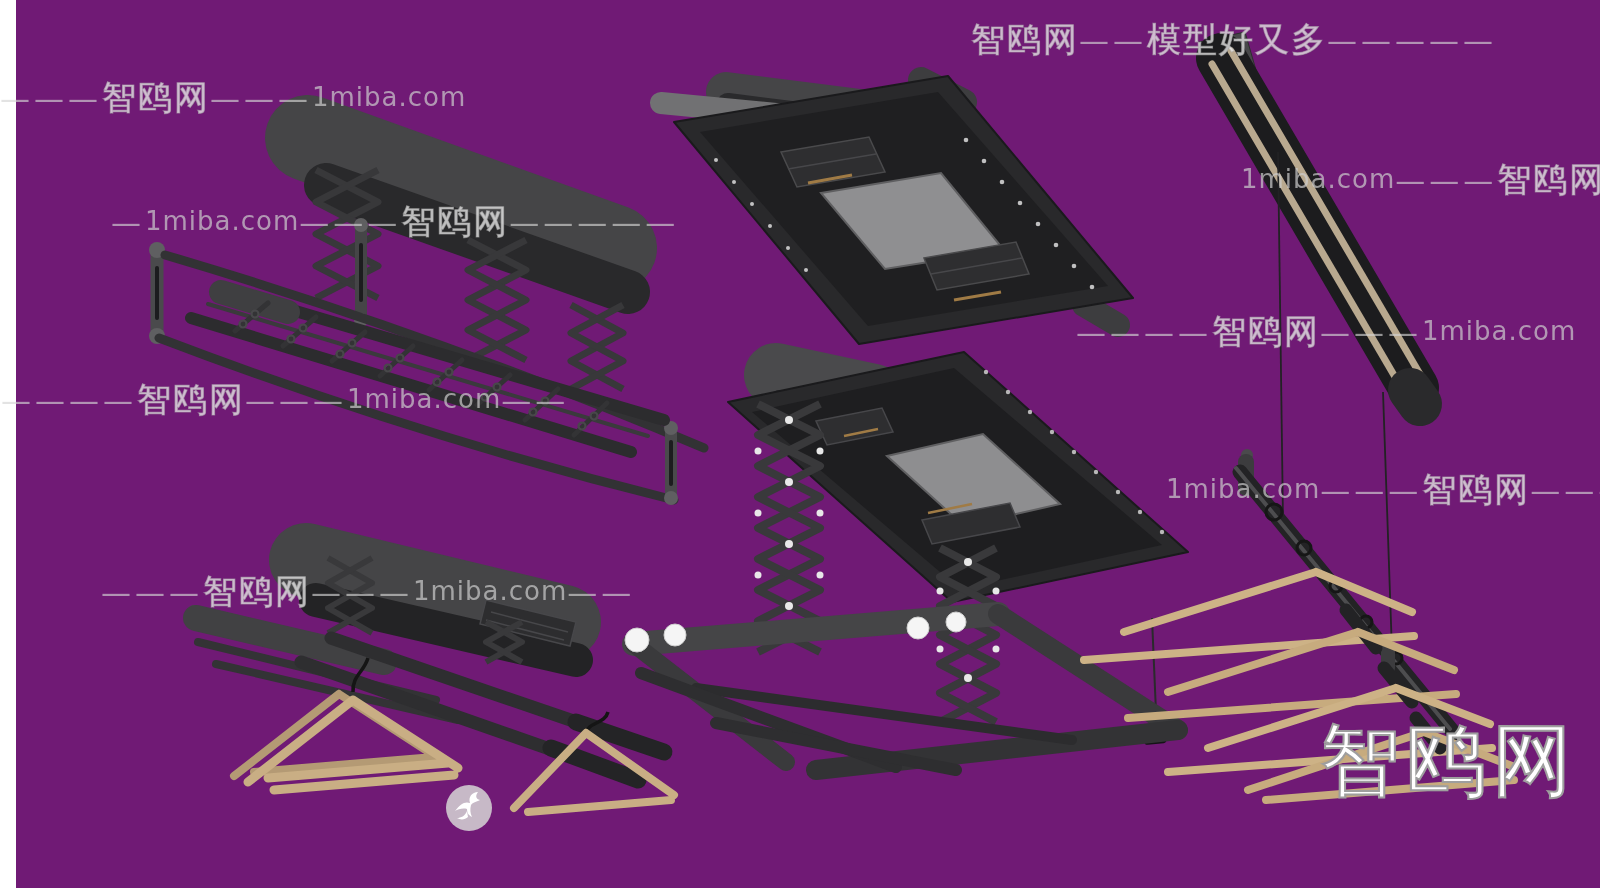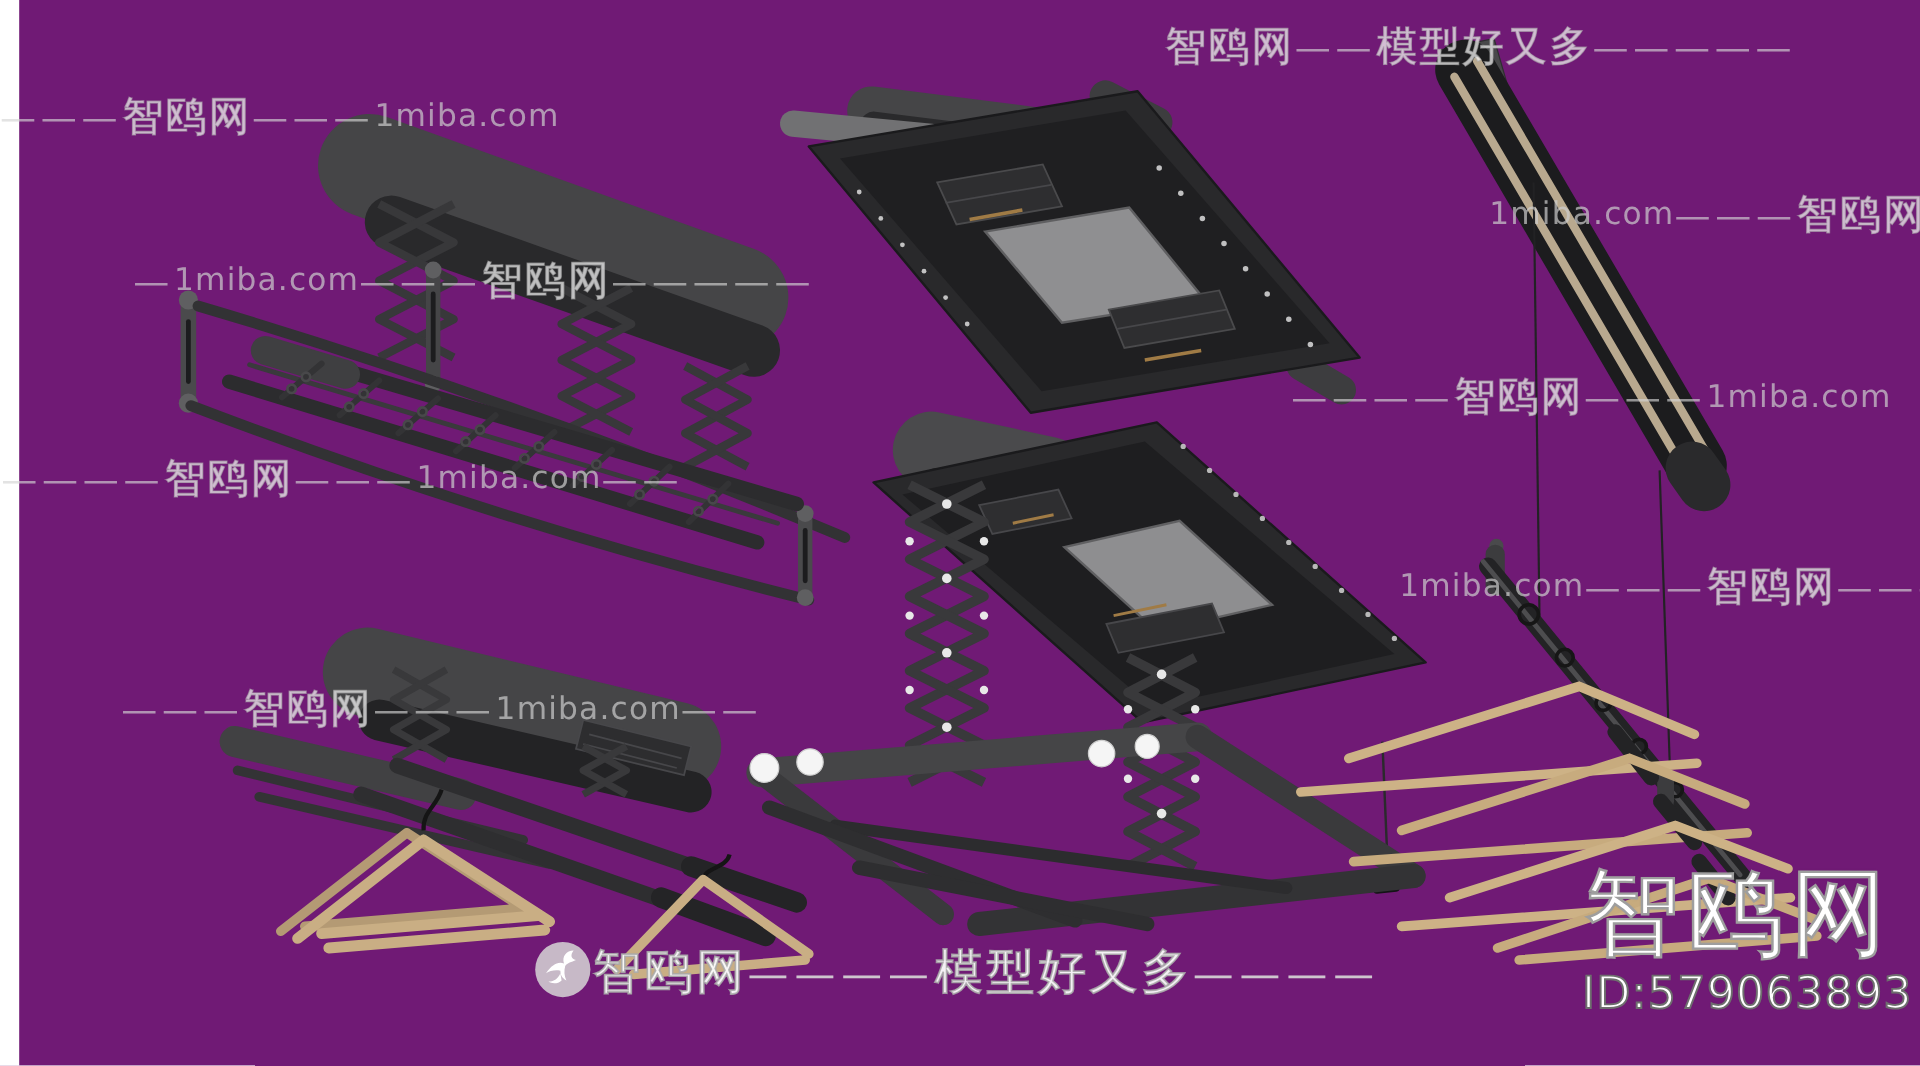--- a/index.html
+++ b/index.html
@@ -13,21 +13,21 @@
   
   .wm-layer{position:absolute;left:0;top:0;width:1600px;height:888px;pointer-events:none;}
   .wm-row{position:absolute;white-space:nowrap;font-size:34px;letter-spacing:2px;line-height:1.15;}
   .wm-row .cjk{color:rgba(255,255,255,0.62);-webkit-text-stroke:1.1px rgba(174,174,174,0.55);
                text-shadow:0 0 1px rgba(190,190,190,0.35);}
   .wm-row .dash{color:rgba(212,212,212,0.65);font-size:30px;letter-spacing:4px;}
   .wm-row .lat{color:rgba(205,205,205,0.7);font-size:26px;letter-spacing:1px;position:relative;top:-3px;}
   .wm-row-1{left:955px;top:20px;}
   .wm-row-2{left:-50px;top:78px;}
   .wm-row-3{left:1225px;top:160px;}
-  .wm-row-4{left:95px;top:202px;margin-top:13px;}
+  .wm-row-4{left:95px;top:202px;}
   .wm-row-5{left:1060px;top:312px;}
   .wm-row-6{left:-15px;top:380px;}
   .wm-row-7{left:1150px;top:470px;}
   .wm-row-8{left:85px;top:572px;}
 
   .wm-bottom{position:absolute;left:478px;top:782px;white-space:nowrap;font-size:40px;letter-spacing:3px;}
   .wm-bottom .cjk{color:rgba(255,255,255,0.9);-webkit-text-stroke:1.4px rgba(168,168,168,0.85);
                   text-shadow:0 0 1px rgba(170,170,170,0.6);}
   .wm-bottom .dash{color:rgba(216,216,216,0.9);font-size:34px;letter-spacing:5px;}
   .wm-logo{position:absolute;left:429px;top:784px;width:48px;height:48px;}
@@ -292,19 +292,17 @@
         <div class="wm-row wm-row-7"><span class="lat">1miba.com</span><span class="dash">———</span><span class="cjk">智鸥网</span><span class="dash">————</span></div>
         <div class="wm-row wm-row-8"><span class="dash">———</span><span class="cjk">智鸥网</span><span class="dash">———</span><span class="lat">1miba.com</span><span class="dash">——</span></div>
       </div>
 
   <svg class="wm-logo" viewBox="0 0 48 48">
     <circle cx="24" cy="24" r="23" fill="#d6d6d6" opacity="0.85"></circle>
     <path fill="#ffffff" d="M10,27 C15,20 20,17 25,19 C23,13 27,8 33,8 C30,12 31,15 35,16
              C31,18 28,18 26,21 C25,25 25,29 27,33 C23,31 22,28 22,25 C18,24 13,25 10,27 Z"></path>
     <path fill="#ffffff" d="M22,27 C20,32 16,34 12,34 C15,36 20,36 23,33 Z"></path>
   </svg>
-  <div class="wm-bottom"><span class="cjk">智鸥网</span><span class="dash">————</span><span class="cjk">模型好又多</span><span class="dash">————</span></div>
 
   <div class="corner-mark">智鸥网</div>
-  <div class="corner-id">ID:579063893</div>
 </div>
 
 </div>
 
 </body></html>

